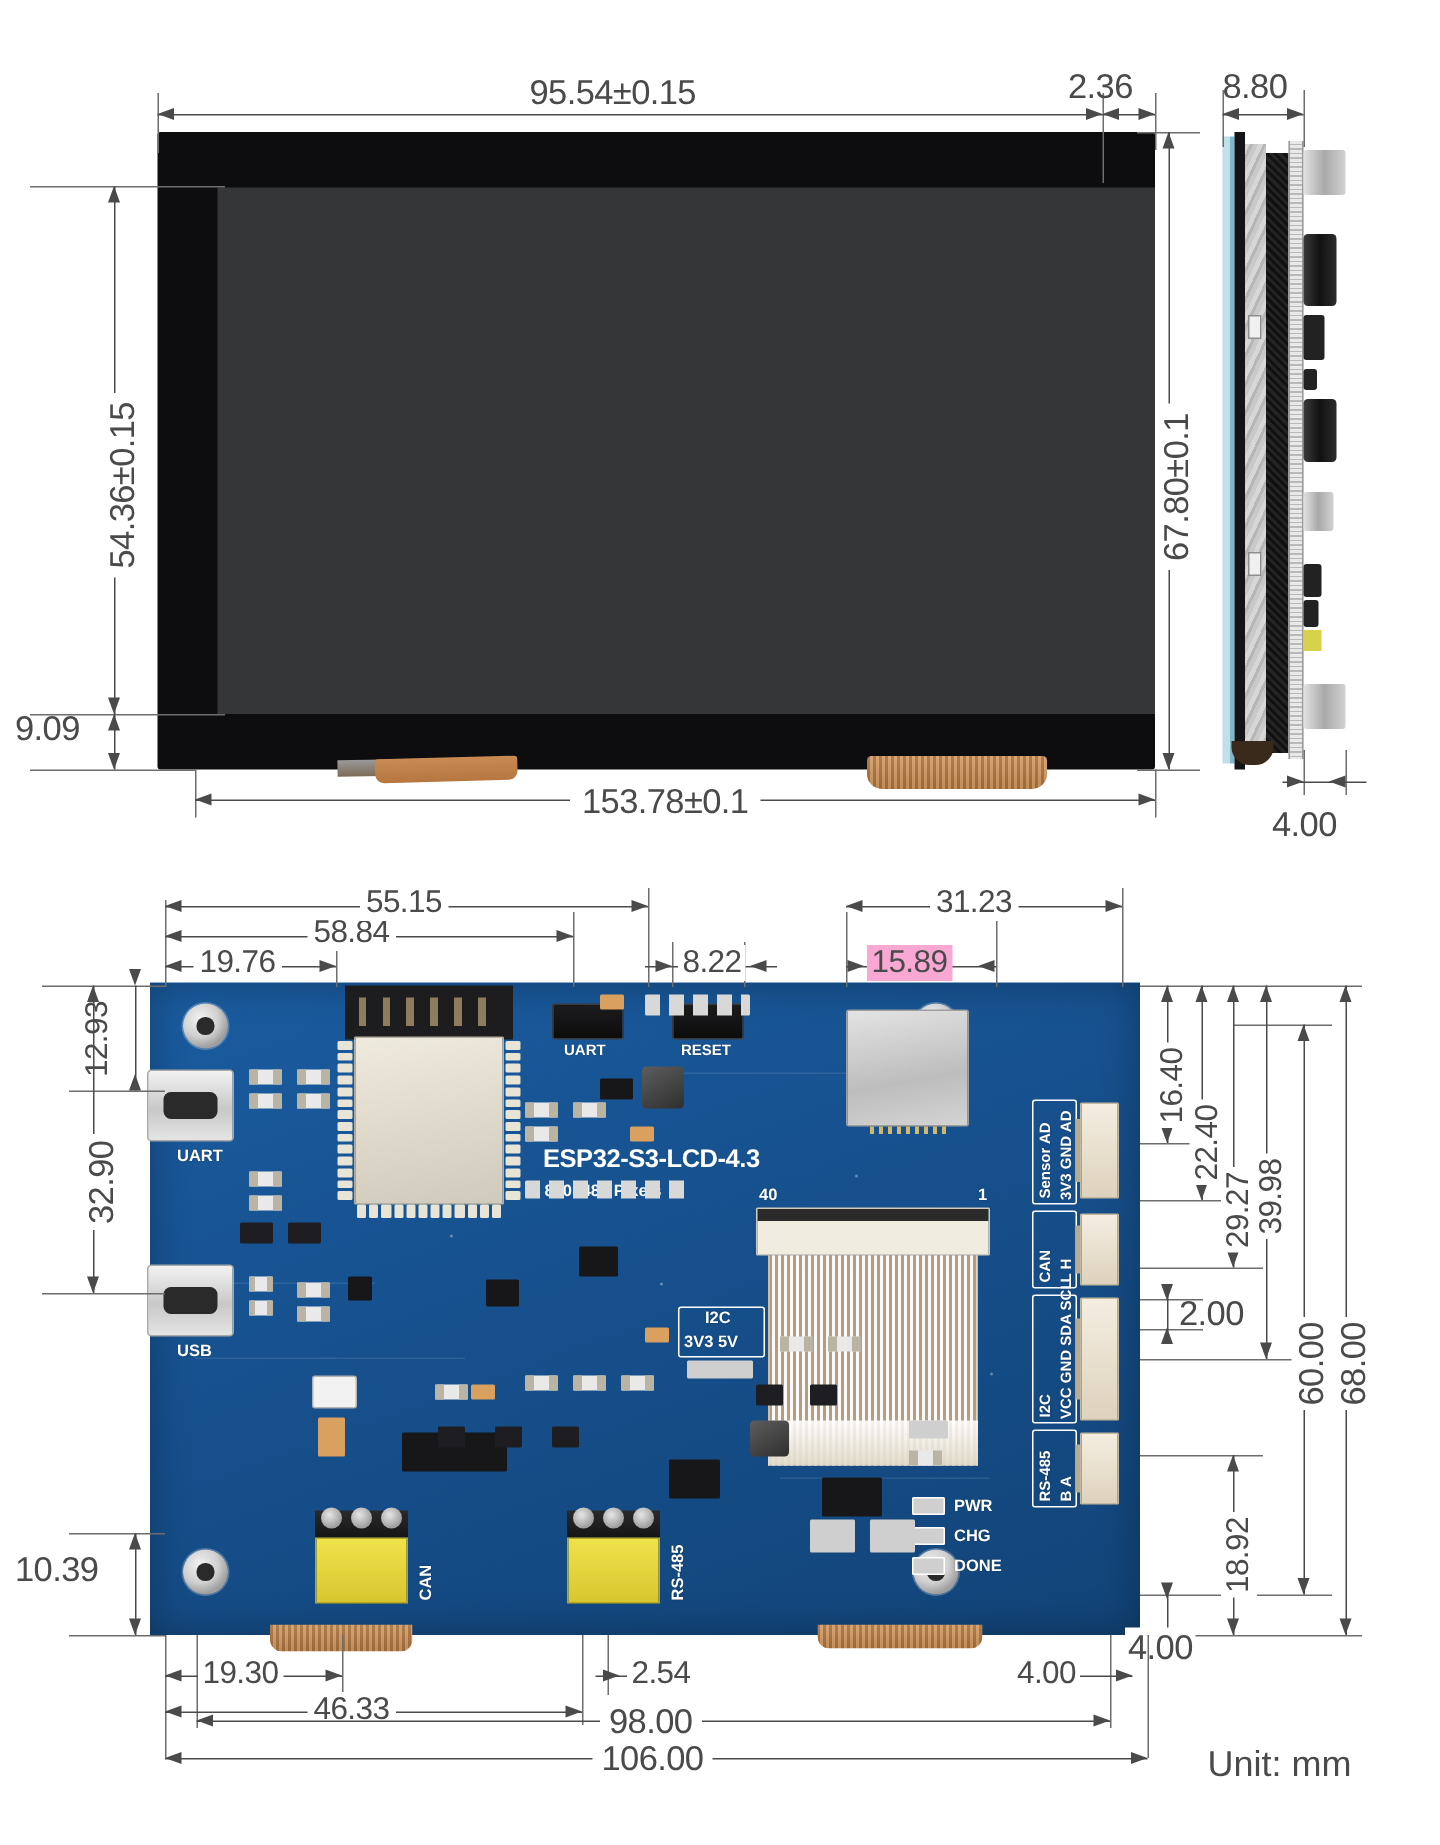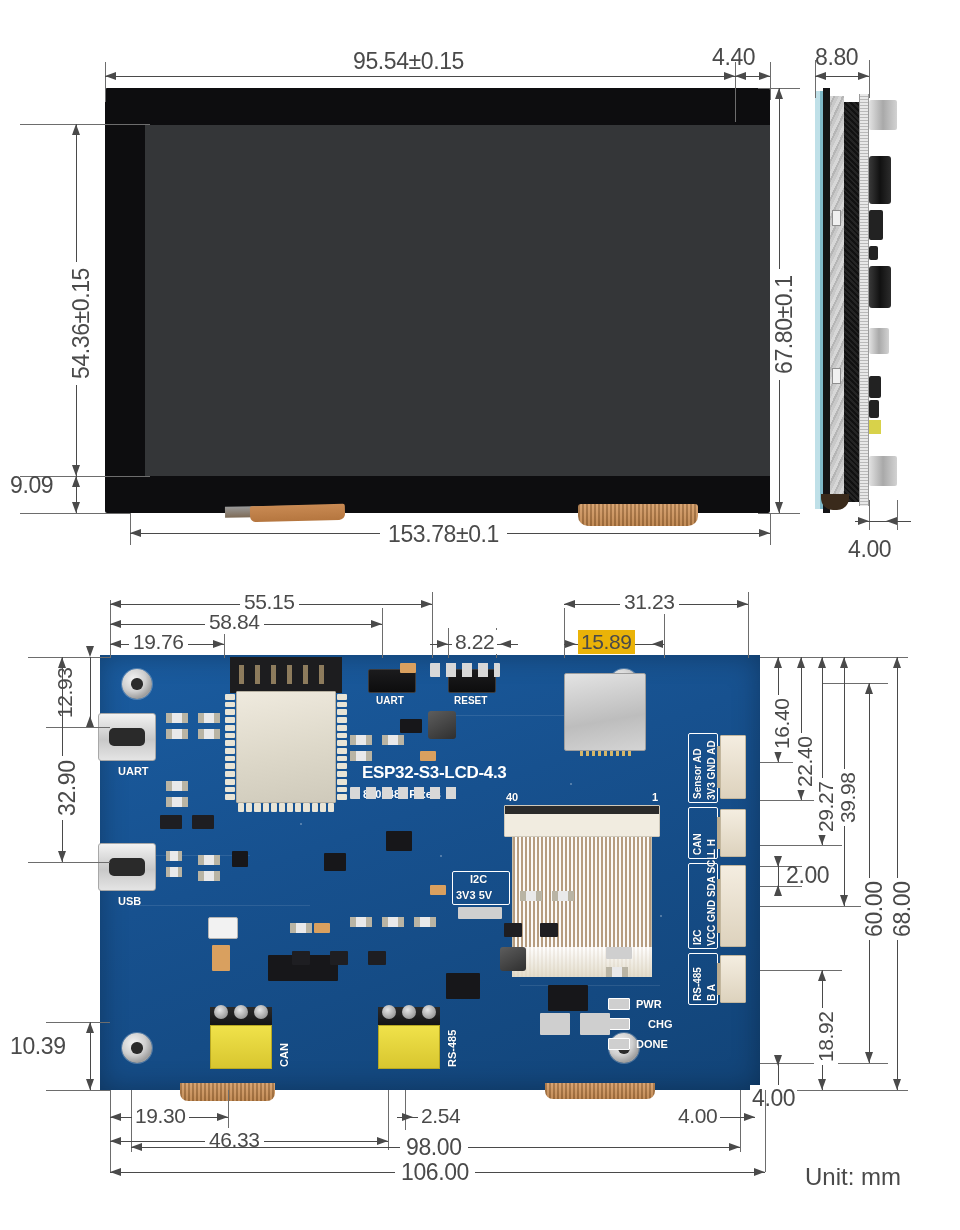--- a/index.html
+++ b/index.html
@@ -252,21 +252,21 @@
   <div class="ext" style="left:770px; top:513px; height:32px;"></div>
 
   <div class="hline" style="left:105px; top:76px; width:630px;"></div>
   <div class="arL" style="left:105px; top:71.5px;"></div>
   <div class="arR" style="left:724px; top:71.5px;"></div>
   <div class="dim" style="left:345px; top:48px; background:#fff; padding:0 8px;">95.54±0.15</div>
 
   <div class="hline" style="left:735px; top:76px; width:35px;"></div>
   <div class="arL" style="left:735px; top:71.5px;"></div>
   <div class="arR" style="left:759px; top:71.5px;"></div>
-  <div class="dim" style="left:712px; top:44px;">4.40</div>
+  <div class="dim" style="left:712px; top:44px;">2.36</div>
 
   <div class="vline" style="left:76px; top:124px; height:352px;"></div>
   <div class="arU" style="left:71.5px; top:124px;"></div>
   <div class="arD" style="left:71.5px; top:465px;"></div>
   <div class="vdim" style="left:68px; top:385px; background:#fff; padding:0 6px;">54.36±0.15</div>
 
   <div class="vline" style="left:76px; top:476px; height:37px;"></div>
   <div class="arU" style="left:71.5px; top:476px;"></div>
   <div class="arD" style="left:71.5px; top:502px;"></div>
   <div class="dim" style="left:10px; top:472px;">9.09</div>
@@ -439,21 +439,21 @@
     <div class="jst" style="left:620px; top:300px; width:26px; height:48px;">
         <i style="left:-4px;"></i>
       </div>
 
     <div class="jst" style="left:598px; top:300px; width:1px; height:1px; opacity:0;"></div>
     <div class="jst" style="left:596px; top:302px; width:0; height:0; opacity:0;"></div>
 
     <div class="led-box" style="left:508px; top:343px; width:22px; height:12px;"></div>
     <div class="silk" style="left:536px; top:343px; font-size:11px;">PWR</div>
     <div class="led-box" style="left:508px; top:363px; width:22px; height:12px;"></div>
-    <div class="silk" style="left:536px; top:363px; font-size:11px;margin-left:12px;">CHG</div>
+    <div class="silk" style="left:536px; top:363px; font-size:11px;">CHG</div>
     <div class="led-box" style="left:508px; top:383px; width:22px; height:12px;"></div>
     <div class="silk" style="left:536px; top:383px; font-size:11px;">DONE</div>
 
     <div class="term-top" style="left:110px; top:352px; width:62px; height:18px;"></div>
     <div class="term" style="left:110px; top:370px; width:62px; height:44px;"></div>
     <div class="term-screw" style="left:114px; top:350px; width:14px; height:14px;"></div>
     <div class="term-screw" style="left:134px; top:350px; width:14px; height:14px;"></div>
     <div class="term-screw" style="left:154px; top:350px; width:14px; height:14px;"></div>
     <div class="silk v" style="left:178px; top:412px; font-size:11px;">CAN</div>
 
@@ -553,21 +553,21 @@
   <div class="dim sm" style="left:240px; top:590px; background:#fff; padding:0 4px;">55.15</div>
 
   <div class="hline" style="left:430px; top:644px; width:88px;"></div>
   <div class="arR" style="left:437px; top:639.5px;"></div>
   <div class="arL" style="left:500px; top:639.5px;"></div>
   <div class="dim sm" style="left:452px; top:630px; background:#fff; padding:0 3px;">8.22</div>
 
   <div class="hline" style="left:564px; top:644px; width:100px;"></div>
   <div class="arR" style="left:565px; top:639.5px;"></div>
   <div class="arL" style="left:652px; top:639.5px;"></div>
-  <div class="dim sm" style="left:578px; top:630px; background:#eab308; padding:0 3px;">15.89</div>
+  <div class="dim sm" style="left:578px; top:630px; background:#f9a8d4; padding:0 3px;">15.89</div>
 
   <div class="hline" style="left:564px; top:604px; width:184px;"></div>
   <div class="arL" style="left:564px; top:599.5px;"></div>
   <div class="arR" style="left:737px; top:599.5px;"></div>
   <div class="dim sm" style="left:620px; top:590px; background:#fff; padding:0 4px;">31.23</div>
 
   <div class="exth" style="left:28px; top:657px;  width:82px;"></div>
   <div class="exth" style="left:46px; top:727px;  width:64px;"></div>
   <div class="exth" style="left:28px; top:862px;  width:82px;"></div>
   <div class="exth" style="left:46px; top:1022px; width:64px;"></div>

